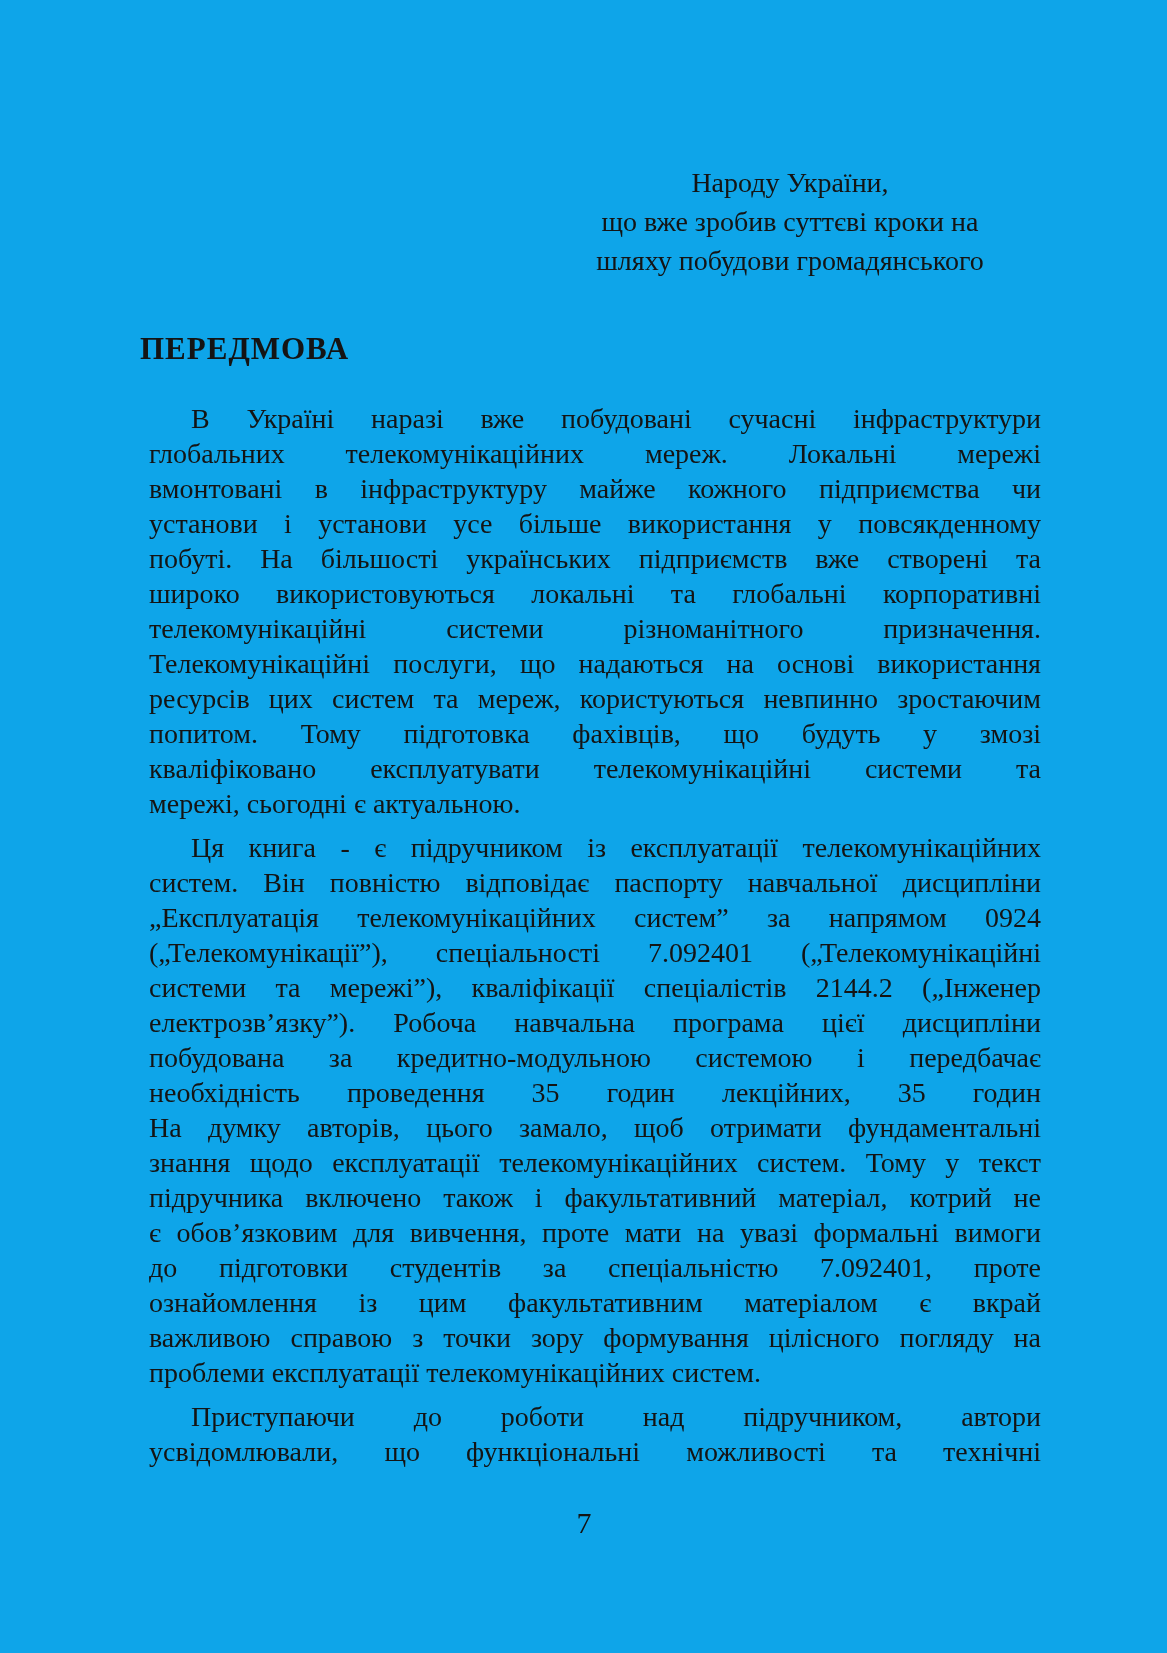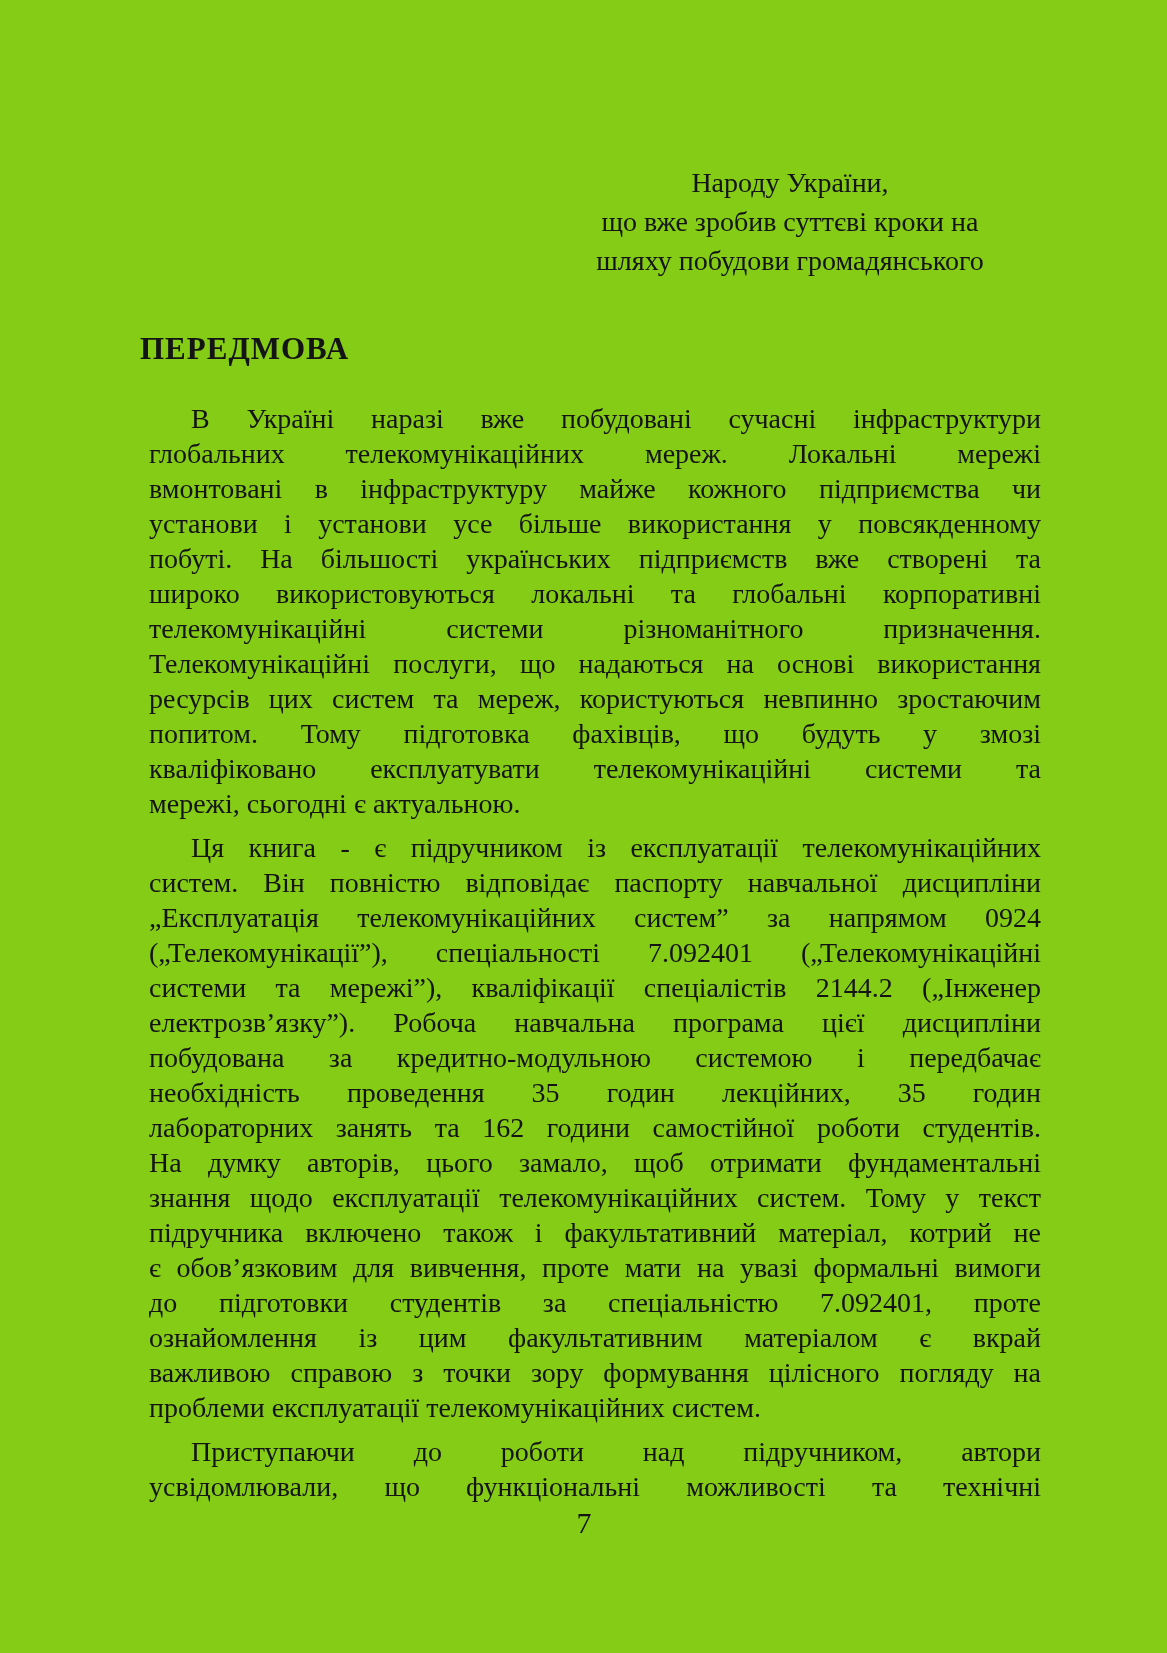--- a/index.html
+++ b/index.html
@@ -63,21 +63,21 @@
     top: 1506px;
     left: 140px;
     width: 888px;
     text-align: center;
     font-size: 30px;
   }
 </style>
 </head>
 <body>
 
-<div class="page" style="background: #84cc16; color: rgb(20, 20, 20);">
+<div class="page" style="background: #0ea5e9; color: rgb(20, 20, 20);">
 
   <div class="dedication">
       <div>Народу України,</div>
       <div>що вже зробив суттєві кроки на</div>
       <div>шляху побудови громадянського</div>
     </div>
 
   <div class="heading">ПЕРЕДМОВА</div>
 
   <div class="body-text">
@@ -97,21 +97,20 @@
       </div>
       <div class="para">
         <div class="line indent">Ця книга - є підручником із експлуатації телекомунікаційних</div>
         <div class="line">систем. Він повністю відповідає паспорту навчальної дисципліни</div>
         <div class="line">„Експлуатація телекомунікаційних систем” за напрямом 0924</div>
         <div class="line">(„Телекомунікації”), спеціальності 7.092401 („Телекомунікаційні</div>
         <div class="line">системи та мережі”), кваліфікації спеціалістів 2144.2 („Інженер</div>
         <div class="line">електрозв’язку”). Робоча навчальна програма цієї дисципліни</div>
         <div class="line">побудована за кредитно-модульною системою і передбачає</div>
         <div class="line">необхідність проведення 35 годин лекційних, 35 годин</div>
-        <div class="line">лабораторних занять та 162 години самостійної роботи студентів.</div>
         <div class="line">На думку авторів, цього замало, щоб отримати фундаментальні</div>
         <div class="line">знання щодо експлуатації телекомунікаційних систем. Тому у текст</div>
         <div class="line">підручника включено також і факультативний матеріал, котрий не</div>
         <div class="line">є обов’язковим для вивчення, проте мати на увазі формальні вимоги</div>
         <div class="line">до підготовки студентів за спеціальністю 7.092401, проте</div>
         <div class="line">ознайомлення із цим факультативним матеріалом є вкрай</div>
         <div class="line">важливою справою з точки зору формування цілісного погляду на</div>
         <div class="line flush">проблеми експлуатації телекомунікаційних систем.</div>
       </div>
       <div class="para">

